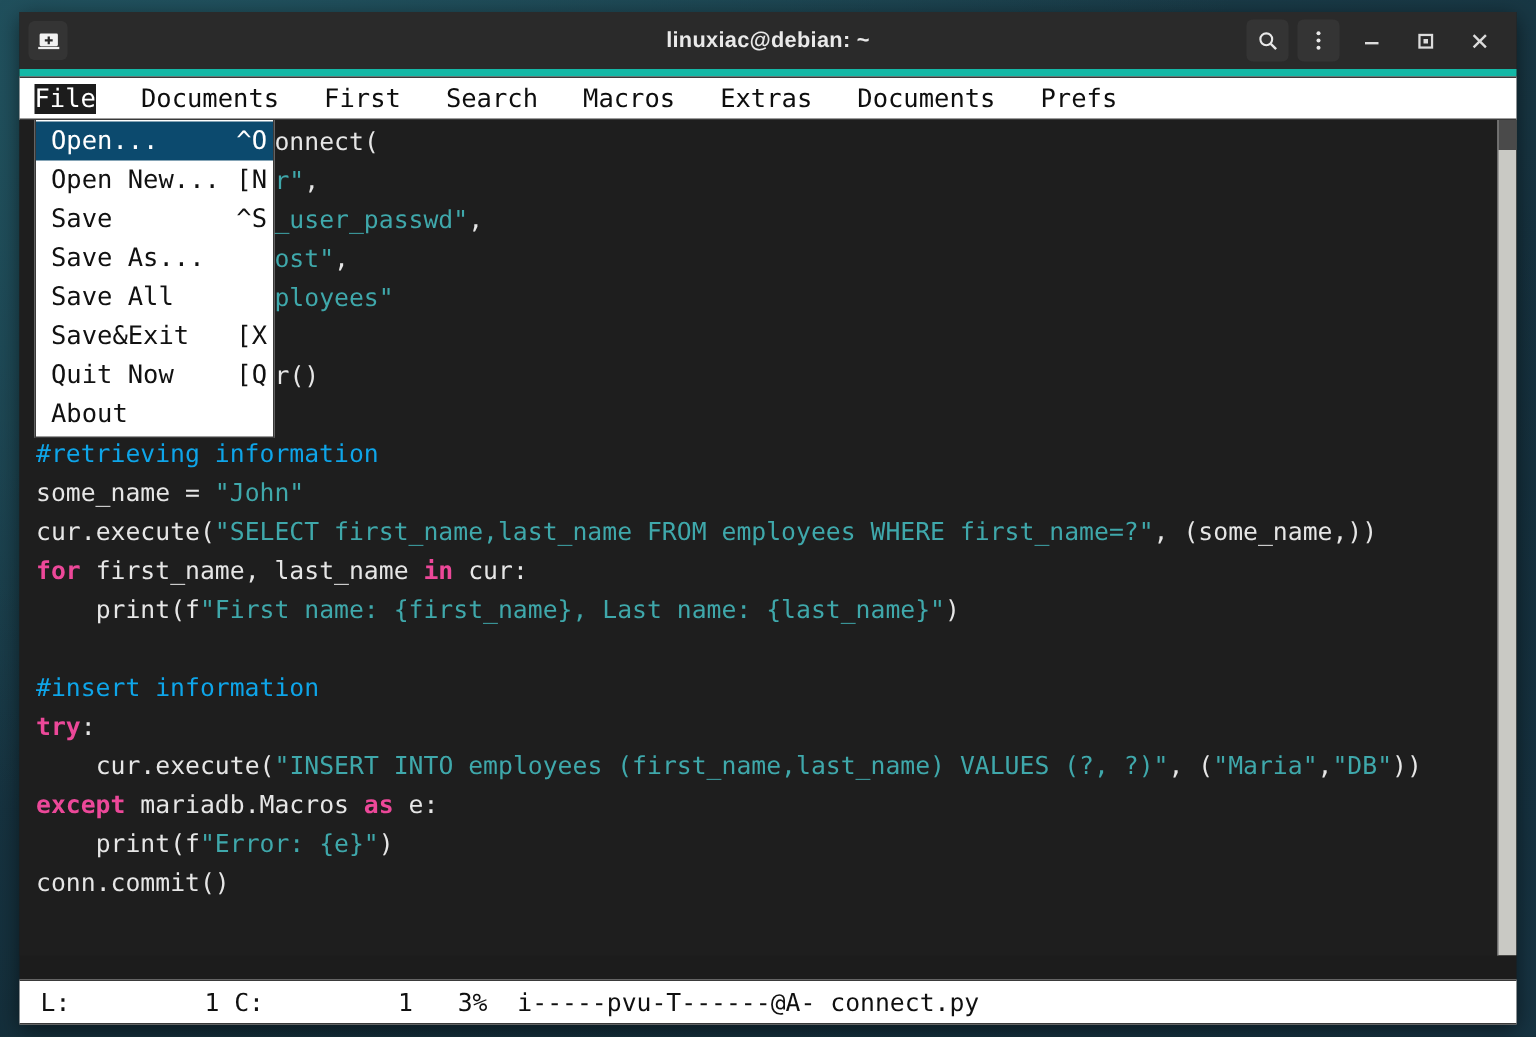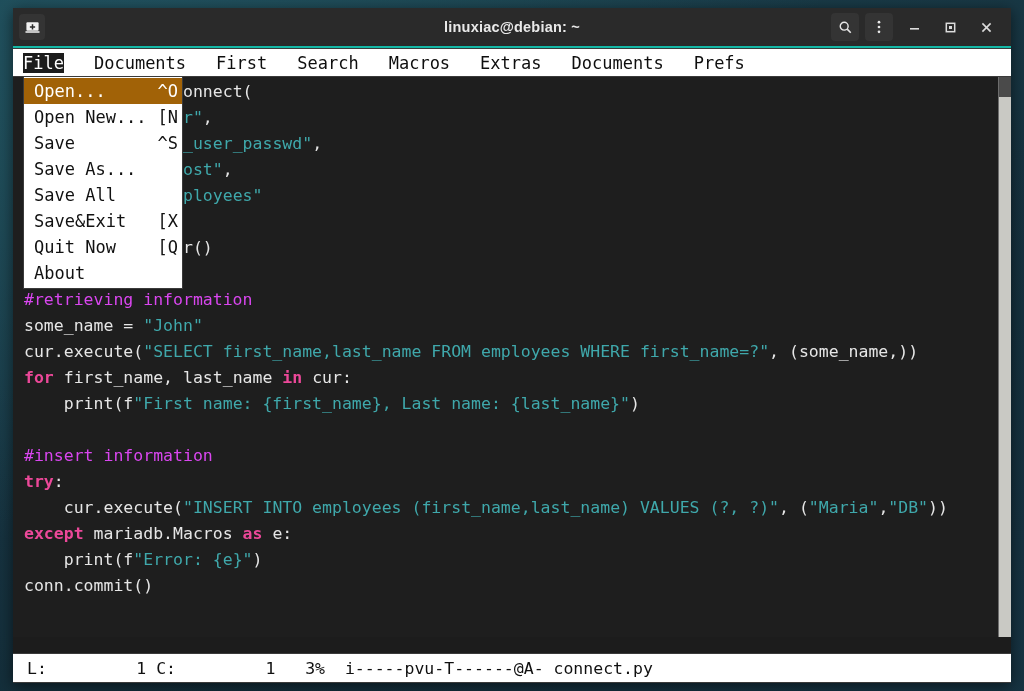--- a/index.html
+++ b/index.html
@@ -25,21 +25,21 @@
     width: 998px; height: 675px;
     box-shadow: 0 3px 14px rgba(0,0,0,.55);
     background: #1c1c1c;
     display: flex; flex-direction: column;
   }
 
   
   #titlebar {
     height: 38px; flex: 0 0 38px;
     background: #2a2a2a;
-    border-bottom: 2px solid #14b8a6;
+    border-bottom: 5px solid #14b8a6;
     display: flex; align-items: center;
     position: relative;
     font-family: "Liberation Sans", sans-serif;
   }
   .tb-left { display:flex; align-items:center; padding-left: 6px; }
   .tb-btn {
     width: 26px; height: 26px;
     display:flex; align-items:center; justify-content:center;
     border-radius: 4px;
     background: #343434;
@@ -97,21 +97,21 @@
     flex: 1 1 auto;
     padding: 2px 0 0 11px;
     font-family: "DejaVu Sans Mono", monospace;
     font-size: 16.5px;
     line-height: 26px;
     color: #e6e6e6;
     white-space: pre;
     box-sizing: border-box;
     overflow: hidden;
   }
-  #code .cm { color: #d946ef; }      
+  #code .cm { color: #0ea5e9; }      
   #code .st { color: #3fa8ab; }      
   #code .kw { color: #ec4899; font-weight: bold; }
   #code .pl { color: #e6e6e6; }
 
   
   #vscroll {
     flex: 0 0 12px; width: 12px;
     background: #c9c9c4;
     border-left: 1px solid #6d6d6d;
     position: relative;
@@ -135,21 +135,21 @@
     z-index: 10;
     padding: 1px 0 2px 0;
     box-sizing: border-box;
   }
   .dd-row {
     height: 26px; line-height: 26px;
     display:flex; align-items:center;
     padding: 0 4px 0 10px;
     white-space: pre;
   }
-  .dd-row.sel { background: #a16207; color: #ffffff; }
+  .dd-row.sel { background: #0c4a6e; color: #ffffff; }
   .dd-label { flex: 1 1 auto; }
   .dd-key   { margin-left: 8px; }
 
   
   #statusbar {
     flex: 0 0 30px; height: 30px;
     background: #ffffff;
     border: 1px solid #3a3a3a;
     border-left:none; border-right:none;
     color: #101010;

